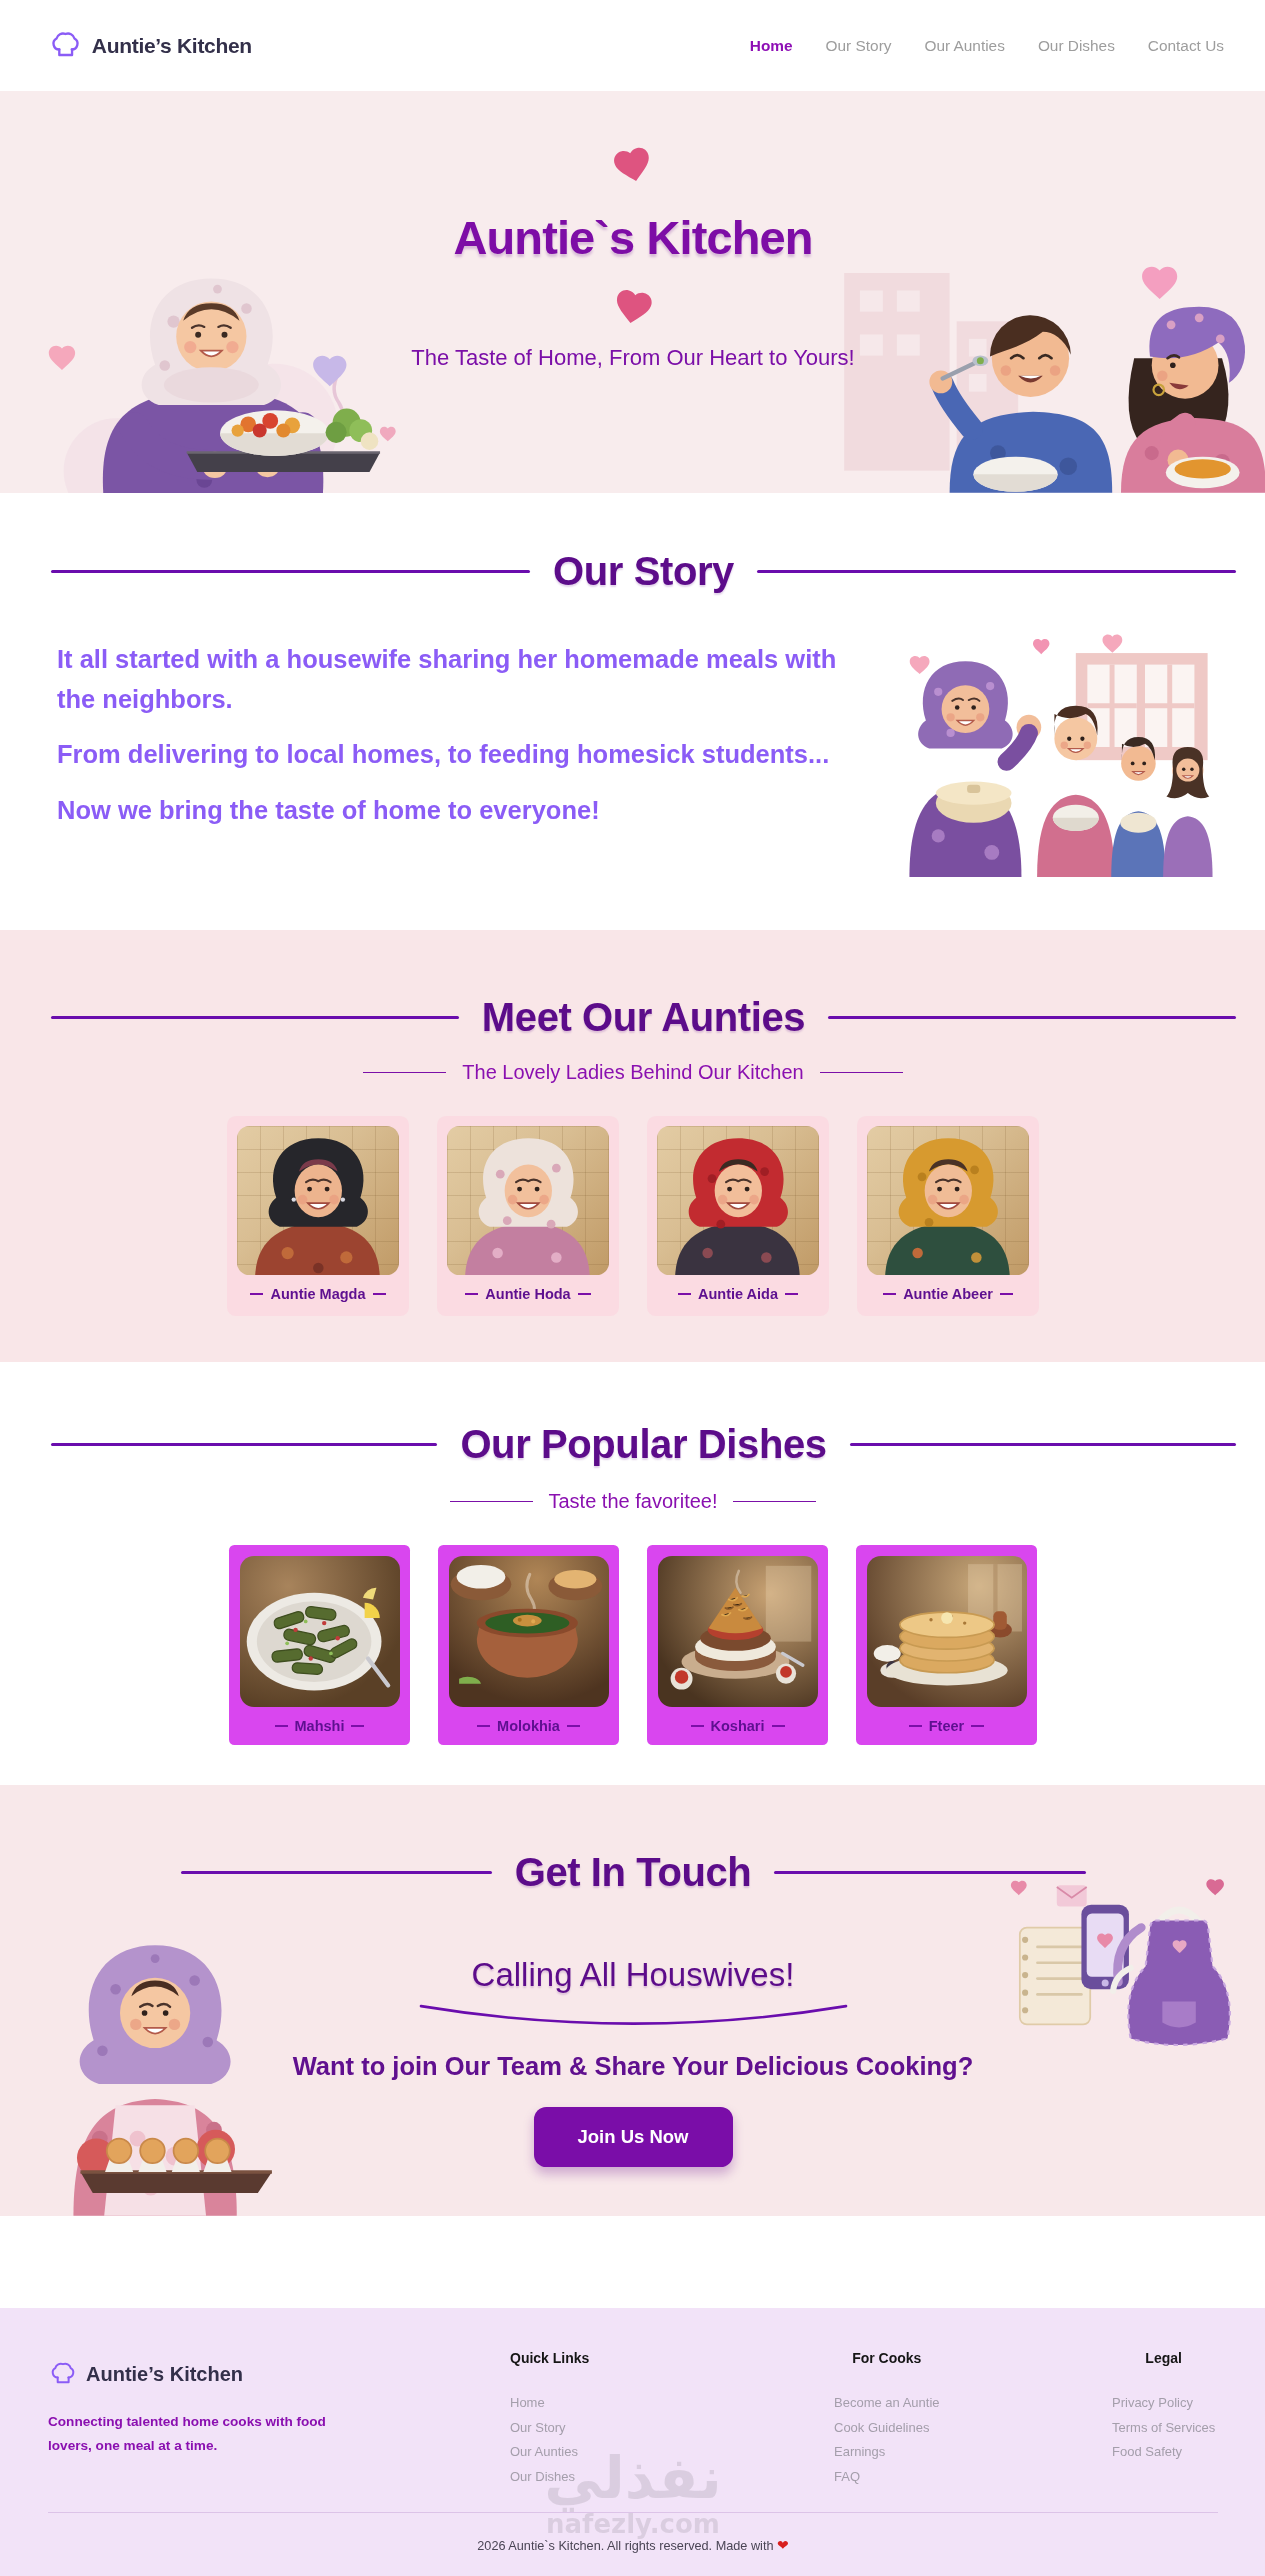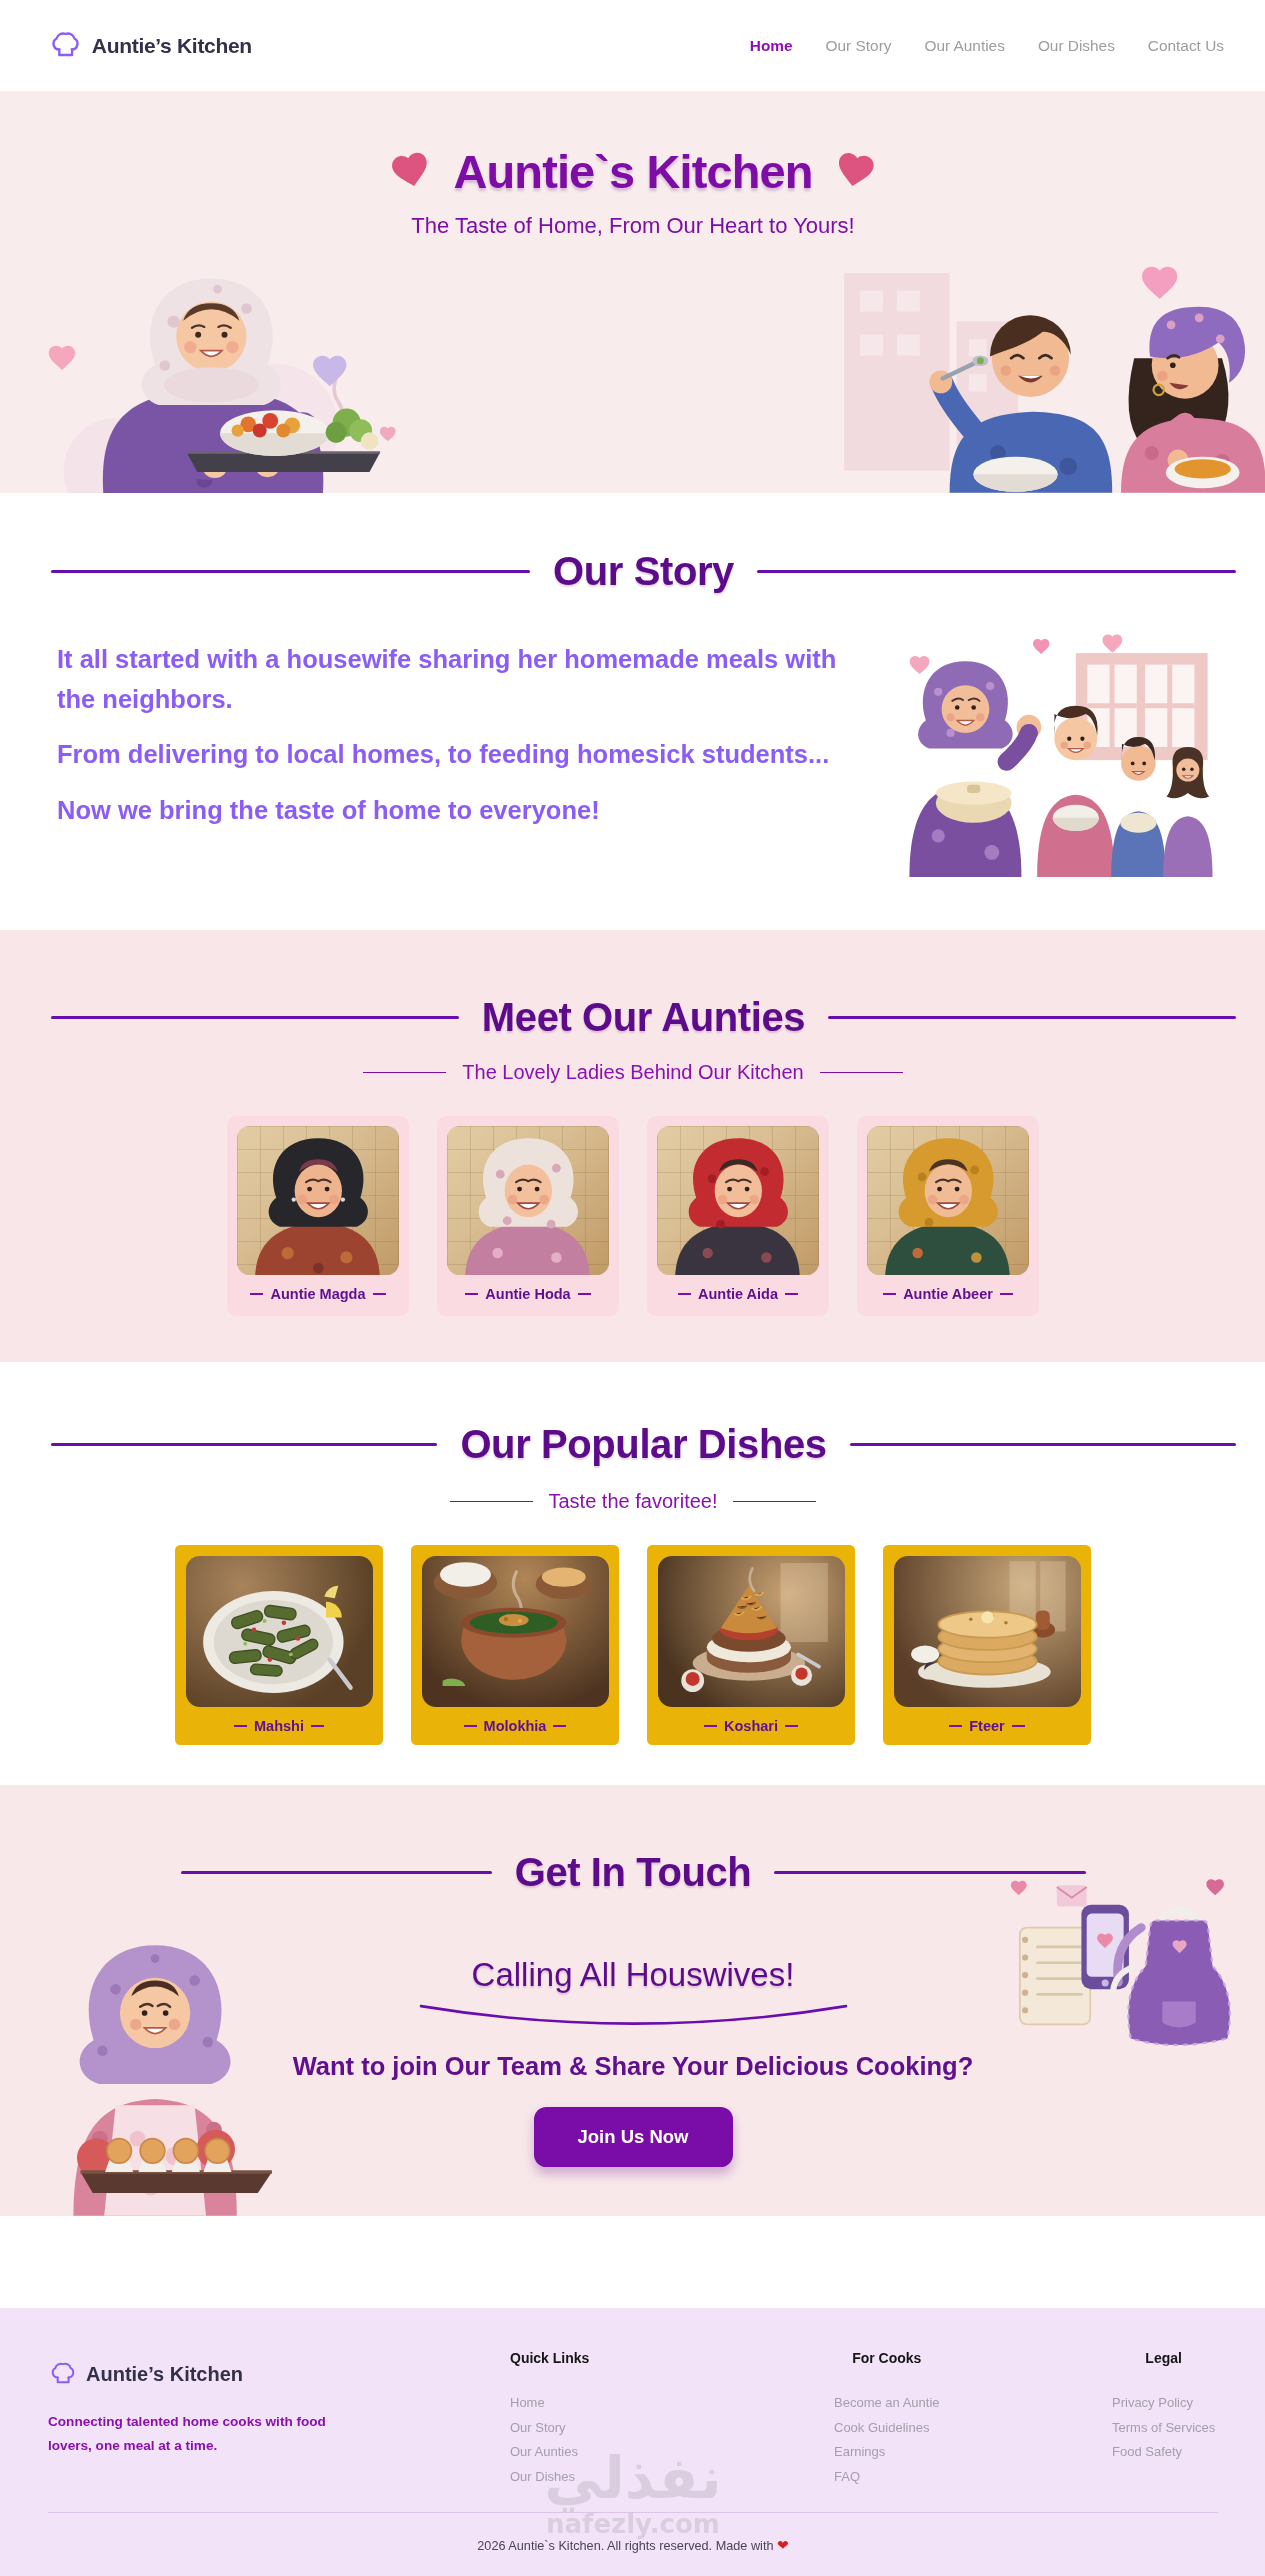--- a/index.html
+++ b/index.html
@@ -10,21 +10,21 @@
   .navbar{height:91px;background:#fff;display:flex;align-items:center;justify-content:space-between;padding:0 42px 0 48px;box-sizing:border-box;}
   .brand{display:flex;align-items:center;gap:8.8px;cursor:pointer;}
   .brand svg{width:35px;height:35px;}
   .brand-name{font-size:21px;font-weight:700;color:#33304A;letter-spacing:-0.3px;}
   .nav-links{display:flex;gap:33px;align-items:center;}
   .nav-link{font-size:15.4px;color:#9D9D9D;font-weight:500;text-decoration:none;cursor:pointer;}
   .nav-link.active{color:#8E0FB5;font-weight:700;}
 
   
   .hero{height:402px;background:#F8ECED;position:relative;overflow:hidden;}
-  .hero-title-row{padding-top:53px;display:flex;justify-content:center;align-items:center;gap:21px;position:relative;z-index:3;}
+  .hero-title-row{padding-top:53px;display:flex;justify-content:center;align-items:center;gap:21px;position:relative;z-index:3;flex-direction:column;}
   .hero-title{margin:0;font-size:47px;font-weight:800;color:#7D0DA6;letter-spacing:-0.9px;text-shadow:0 2.6px 2.6px rgba(100,10,140,.22);}
   .title-heart svg{width:42px;height:42px;}
   .title-heart.l{transform:rotate(-12deg);}
   .title-heart.r{transform:rotate(10deg);}
   .hero-subtitle{margin:14px 0 0;text-align:center;font-size:22px;font-weight:500;color:#7B0FA8;position:relative;z-index:3;}
   .hero-ill-left{position:absolute;left:10.5px;bottom:0;width:413px;height:290px;}
   .hero-ill-right{position:absolute;right:0;bottom:0;width:457px;height:242px;}
 
   
   .sec-head{display:flex;align-items:center;gap:23px;}
@@ -52,21 +52,21 @@
   .a-photo{height:149px;border-radius:12.3px;overflow:hidden;position:relative;}
   .a-photo svg,.d-photo svg{position:absolute;inset:0;width:100%;height:100%;}
   .ph-tiles{background-image:linear-gradient(rgba(120,85,40,.18) 1.3px,transparent 1.3px),linear-gradient(90deg,rgba(120,85,40,.18) 1.3px,transparent 1.3px),linear-gradient(135deg,#E3CCa4 0%,#D9BE93 40%,#C09A66 100%);background-size:23px 23px,23px 23px,100% 100%;}
   .card-label{display:flex;align-items:center;justify-content:center;gap:7px;height:39px;}
   .card-label .dash{width:13px;height:1.8px;background:#7B0FA8;}
   .card-label .nm{font-size:14.5px;font-weight:600;color:#5E1090;white-space:nowrap;}
 
   
   .dishes{height:423px;background:#fff;box-sizing:border-box;padding-top:60px;}
   .dishes .sub-row{margin-top:23px;}
-  .d-card{width:208px;height:200px;background:#eab308;border-radius:5.3px;padding:10.5px 10.5px 0;box-sizing:border-box;}
+  .d-card{width:181px;height:200px;background:#d946ef;border-radius:5.3px;padding:10.5px 10.5px 0;box-sizing:border-box;}
   .d-photo{height:151px;border-radius:14px;overflow:hidden;position:relative;}
   .ph-mahshi{background:radial-gradient(circle at 30% 20%,#A8845C,#5A4026 75%);}
   .ph-molokhia{background:radial-gradient(circle at 55% 15%,#B08656,#4E3420 80%);}
   .ph-koshari{background:radial-gradient(circle at 70% 25%,#C9A374,#4A3420 80%);}
   .ph-fteer{background:radial-gradient(circle at 70% 20%,#C9A87A,#5A3E28 80%);}
 
   
   .contact{height:431px;background:#F8E8EA;position:relative;box-sizing:border-box;padding-top:65px;overflow:hidden;}
   .callout{margin:61px 0 0;text-align:center;font-size:33px;font-weight:400;color:#5C0C8A;position:relative;z-index:3;text-shadow:0 1.8px 1.8px rgba(92,12,138,.18);}
   .arc{display:block;margin:5.3px auto 0;width:439px;height:37px;position:relative;z-index:3;}

